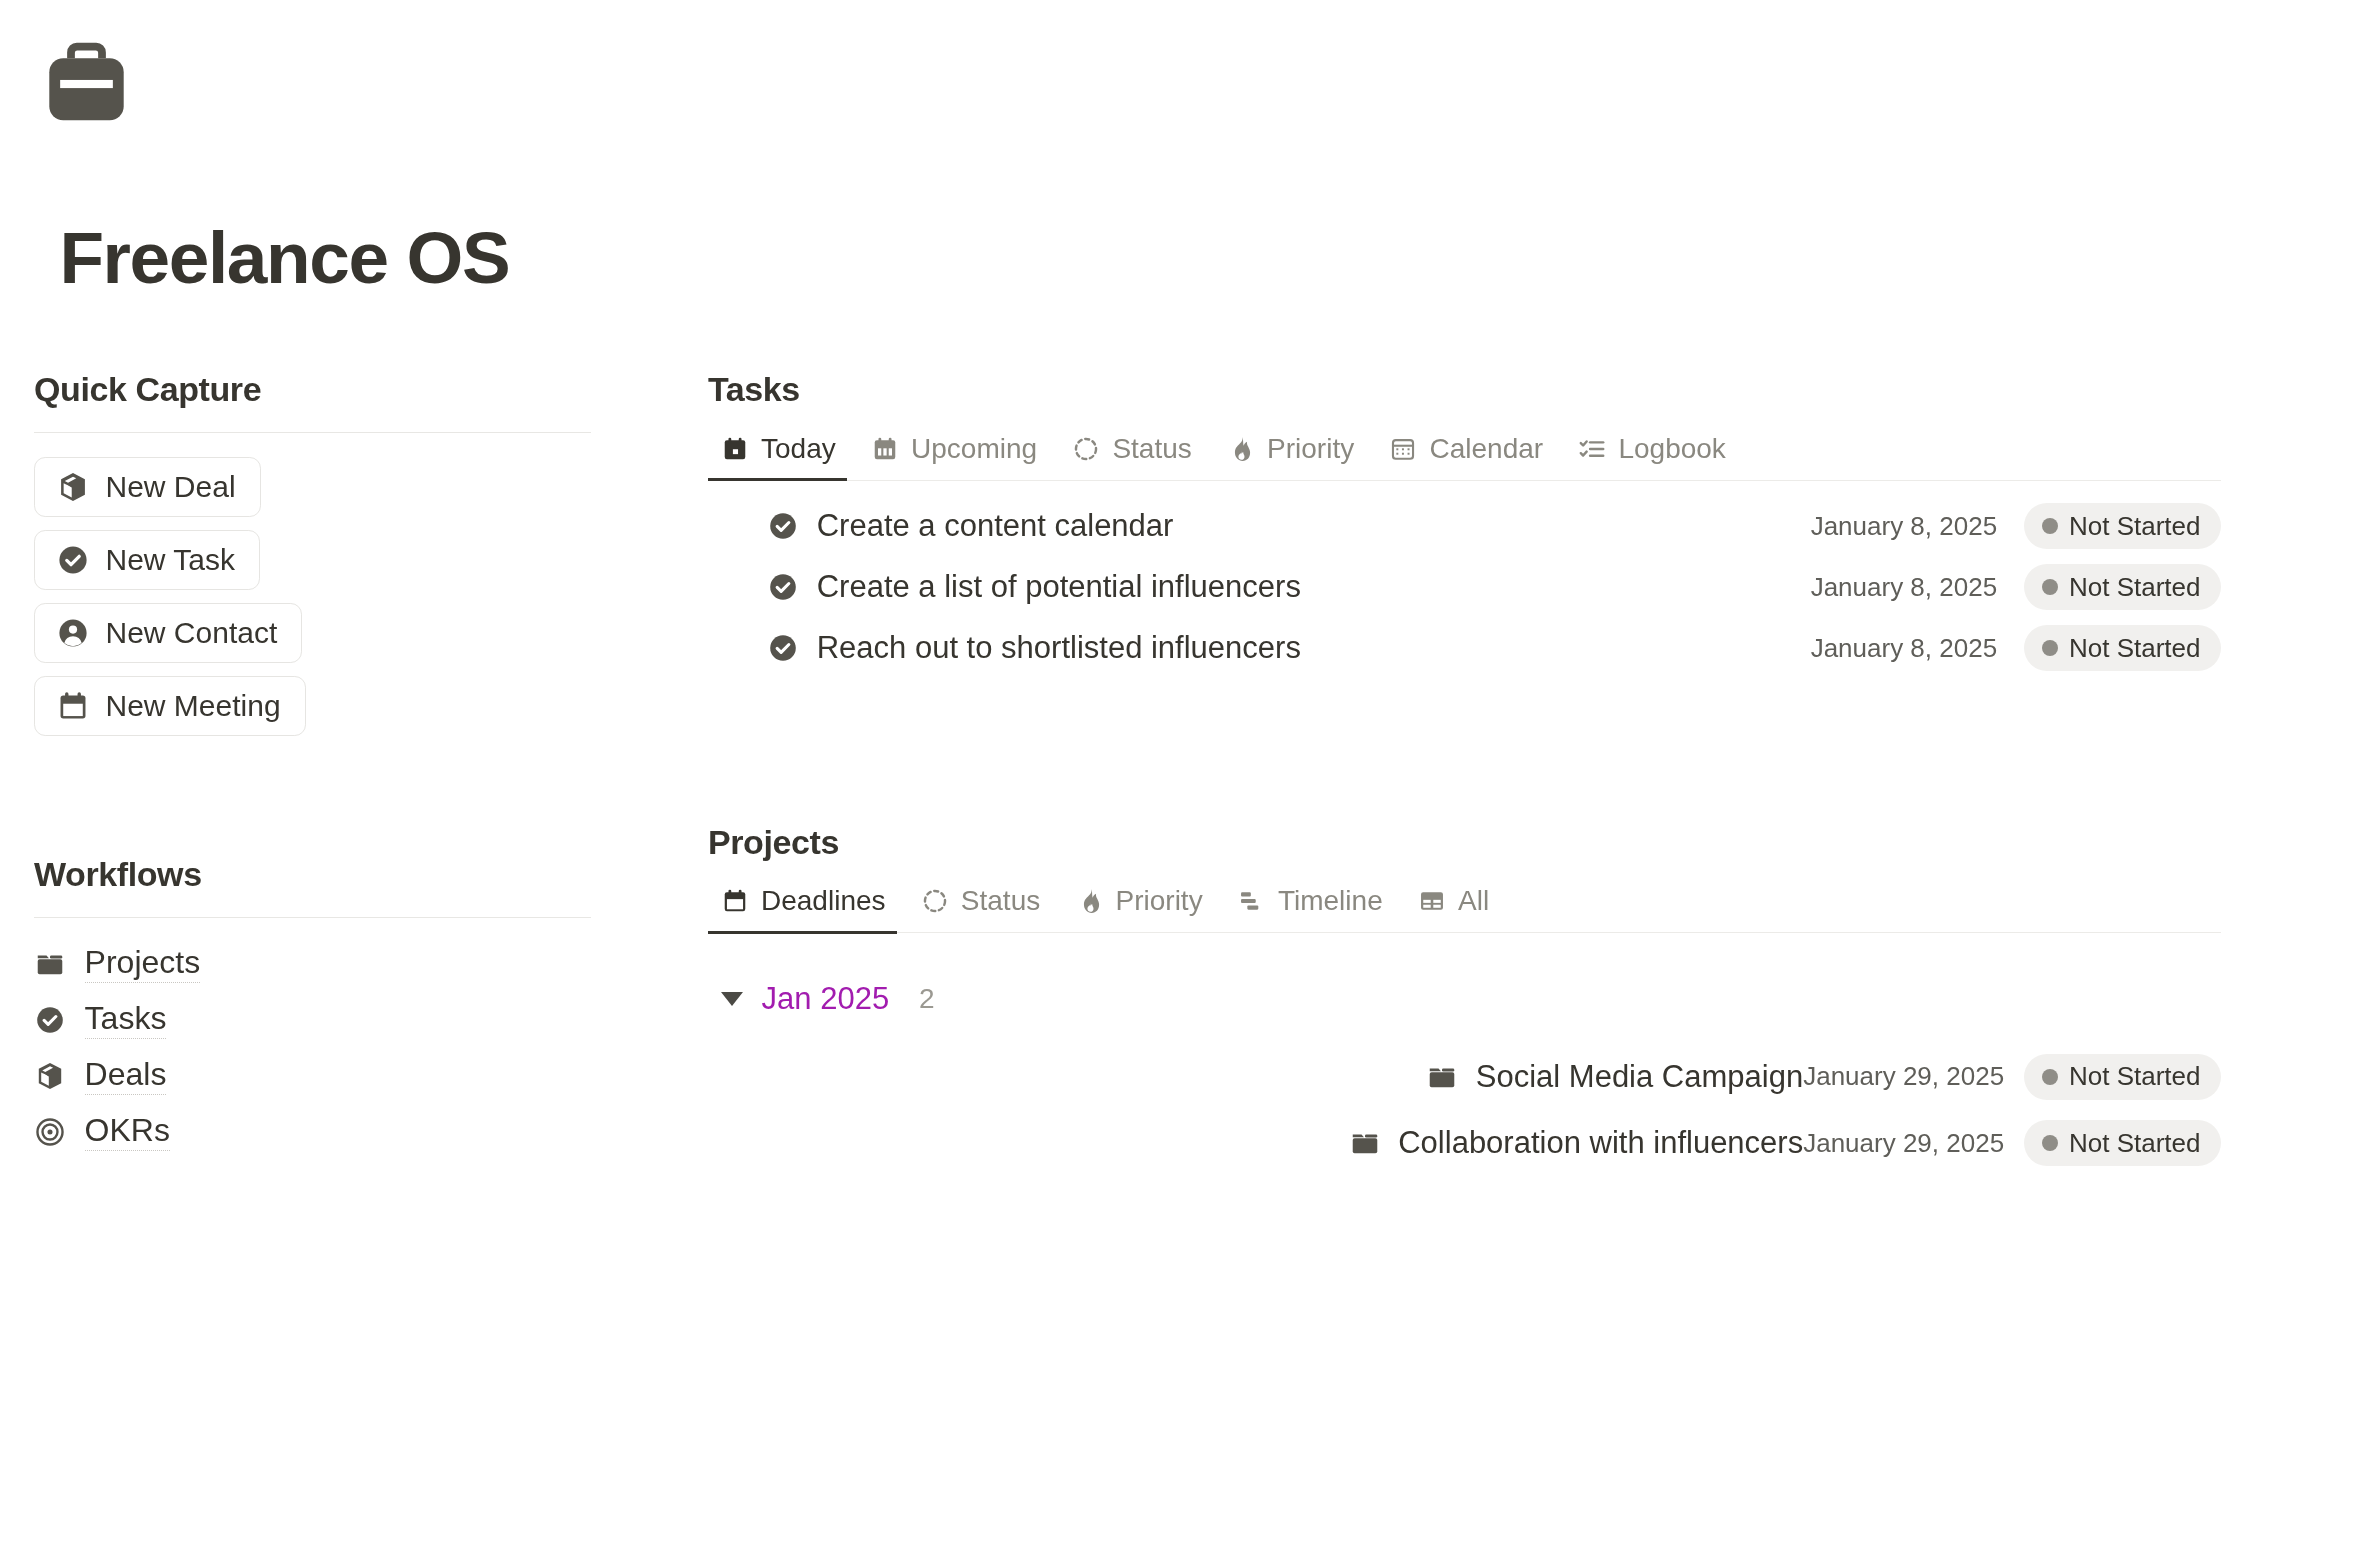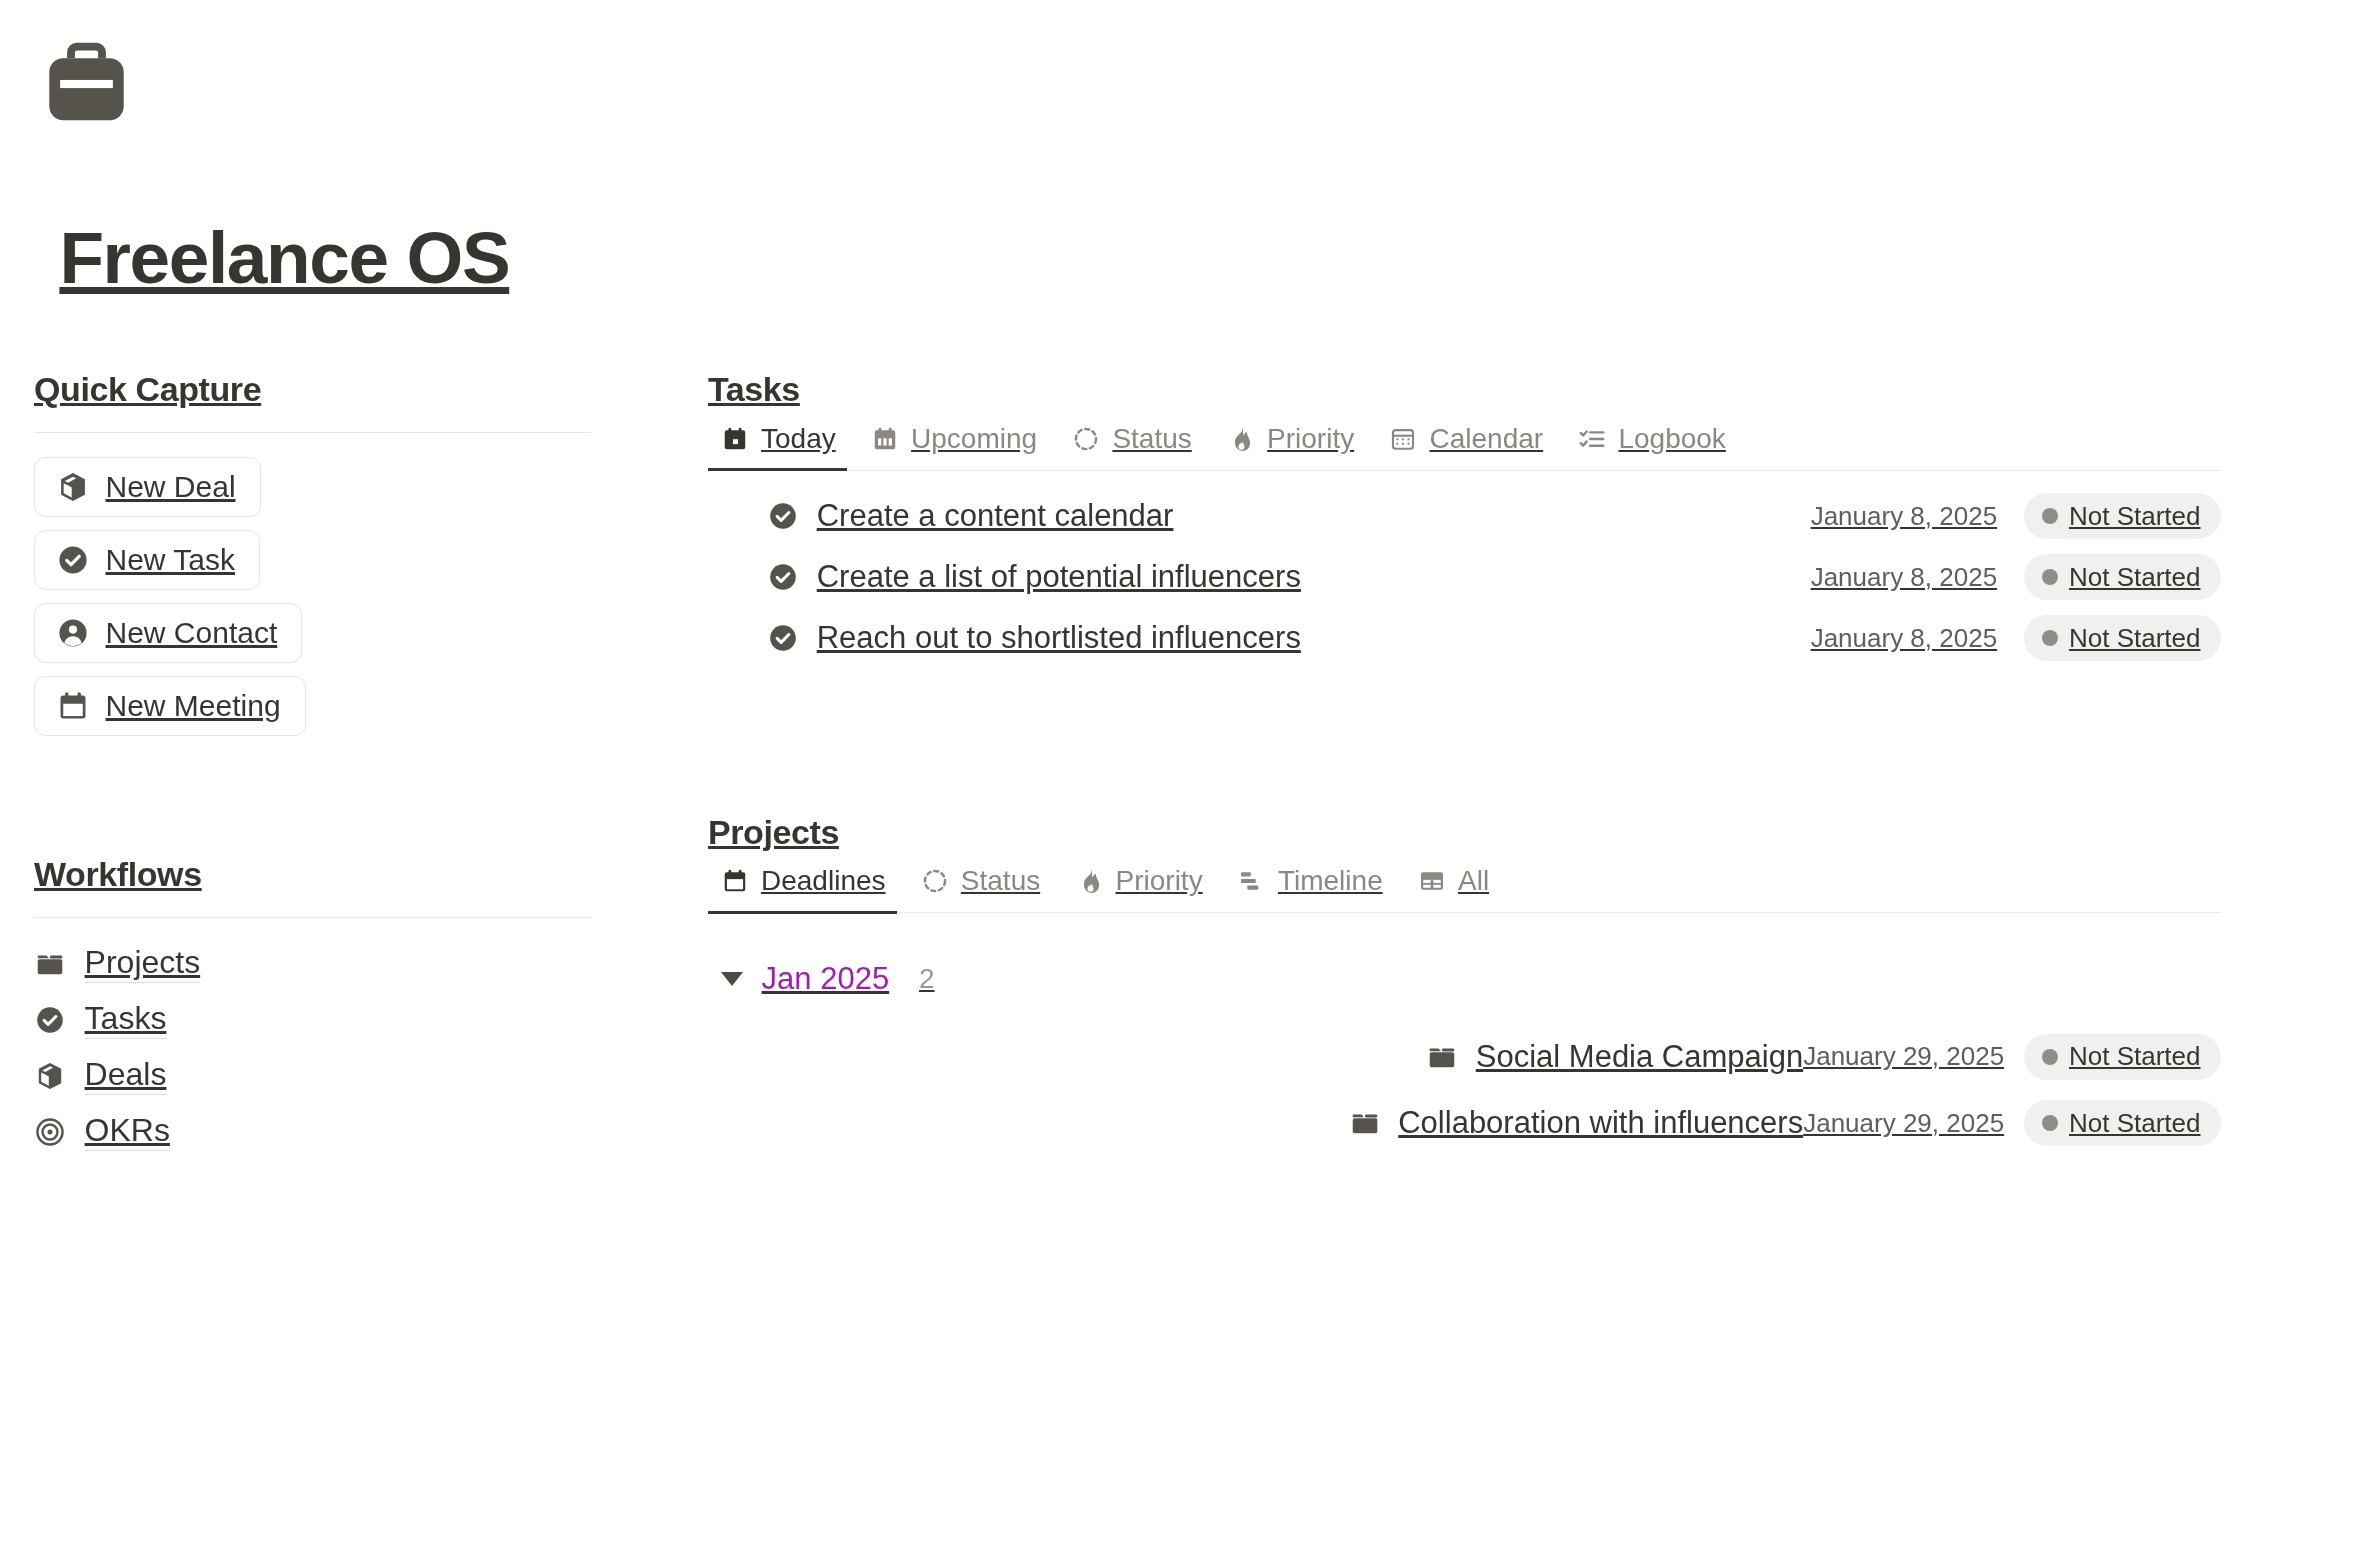--- a/index.html
+++ b/index.html
@@ -5,21 +5,21 @@
   * { box-sizing: border-box; margin: 0; padding: 0; }
   html, body {
     width: 2373px;
     height: 1564px;
     background: #ffffff;
     font-family: "Liberation Sans", sans-serif;
     color: #37352f;
     overflow: hidden;
   }
 
-  .page { position: relative; width: 2221px; height: 1564px; padding: 0; text-decoration: underline; }
+  .page { position: relative; width: 2221px; height: 1564px; padding: 0; }
 
   
   .header { padding: 35px 0 0 37px; }
   .briefcase { display:block; }
   .page-title {
     font-size: 73px;
     font-weight: bold;
     letter-spacing: -1.4px;
     color: #37352f;
     margin-top: 93px;
@@ -80,21 +80,21 @@
   .block-title {
     font-size: 34px;
     font-weight: bold;
     color: #37352f;
     letter-spacing: -0.4px;
   }
   .tabs {
     display: flex;
     align-items: flex-end;
     gap: 0px;
-    margin-top: 10px;
+    margin-top: 20px;
     border-bottom: 1.5px solid #ecebe8;
   }
   .tab {
     display: flex;
     align-items: center;
     gap: 12px;
     padding: 3.7px 26px 15px 9.3px;
     font-size: 28px;
     color: #8a8880;
     cursor: pointer;

